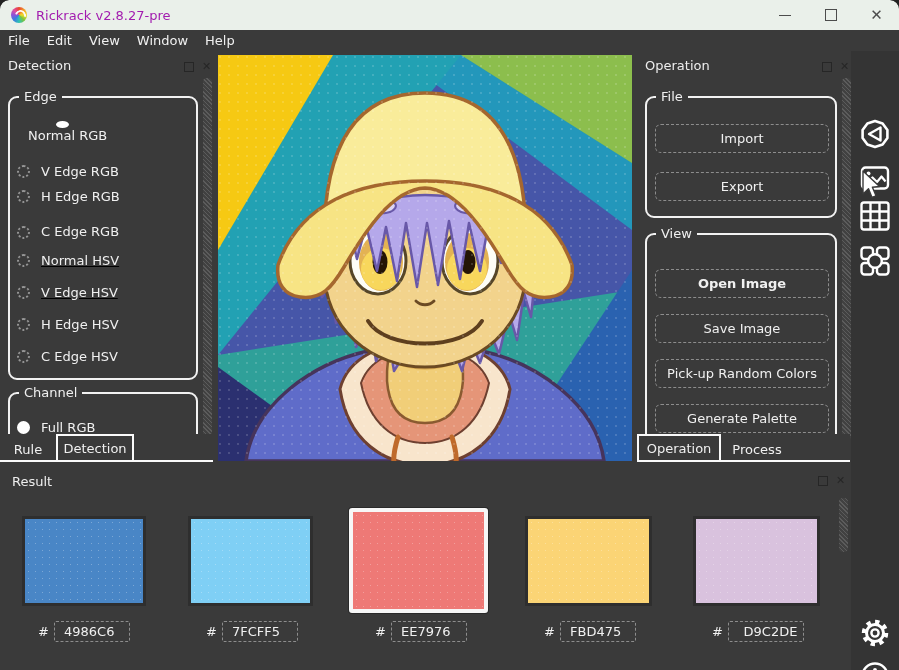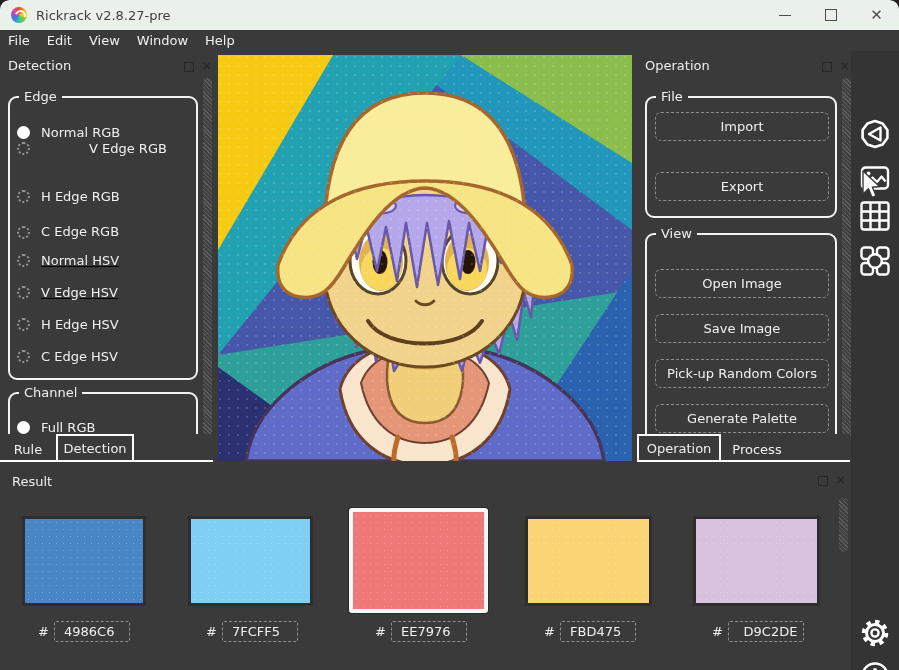--- a/index.html
+++ b/index.html
@@ -7,21 +7,21 @@
        font-family:"DejaVu Sans","Liberation Sans",sans-serif;}
   .window{position:absolute;inset:0;background:#3a3a3a;border-radius:9px 9px 0 0;overflow:hidden;}
 
   
   .titlebar{position:absolute;left:0;top:0;right:0;height:30px;background:#eaf0ea;
             display:flex;align-items:center;border-radius:9px 9px 0 0;}
   .app-icon{width:16px;height:16px;margin-left:11px;border-radius:50%;position:relative;
             background:conic-gradient(#e9452f,#f2a12c,#f2dc2c,#7ec43c,#2cc4b4,#3c7ce0,#8c54d8,#e04ca0,#e9452f);}
   .app-icon:after{content:"";position:absolute;left:4px;top:3px;width:7px;height:7px;border-radius:50%;
                   border:2px solid rgba(255,255,255,.95);border-bottom-color:transparent;border-left-color:transparent;transform:rotate(-30deg);}
-  .title-text{margin-left:9px;font-size:13px;color:#404040;}
+  .title-text{margin-left:9px;font-size:13px;color:#a21caf;}
   .win-controls{margin-left:auto;display:flex;align-items:center;gap:33px;margin-right:16px;}
   .win-btn{width:13px;height:13px;display:flex;align-items:center;justify-content:center;cursor:default;}
   .glyph-min{width:12px;height:0;border-top:1.6px solid #4c4c4c;}
   .glyph-max{width:10px;height:10px;border:1.4px solid #4c4c4c;}
   .glyph-close{color:#4c4c4c;font-size:15px;line-height:13px;}
 
   
   .menubar{position:absolute;left:0;top:30px;right:0;height:21px;background:#3a3a3a;
            display:flex;align-items:center;padding-left:8px;}
   .menu-item{color:#f0f0f0;font-size:13px;margin-right:17px;}
@@ -100,25 +100,25 @@
   </div>
 
   <div class="panel-title" style="left:8px;top:58px;">Detection</div>
   <div class="dock-icons" style="left:184px;top:62px;">
     <div class="dock-float"></div>
     <div class="dock-close">✕</div>
   </div>
 
   <div class="groupbox" style="left:8px;top:96px;width:190px;height:284px;">
     <div class="legend">Edge</div>
-    <div class="radio-row" style="top:23px;">
+    <div class="radio-row" style="top:23px;flex-direction:column;">
         <div class="radio on"></div>
         <div class="radio-label">Normal RGB</div>
       </div>
-    <div class="radio-row" style="top:39px;gap:48px;">
+    <div class="radio-row" style="top:62px;">
         <div class="radio"></div>
         <div class="radio-label">V Edge RGB</div>
       </div>
     <div class="radio-row" style="top:87px;">
         <div class="radio"></div>
         <div class="radio-label">H Edge RGB</div>
       </div>
     <div class="radio-row" style="top:119px;align-items:flex-end;">
         <div class="radio"></div>
         <div class="radio-label">C Edge RGB</div>
@@ -214,27 +214,27 @@
   </div>
 
   <div class="panel-title" style="left:645px;top:58px;">Operation</div>
   <div class="dock-icons" style="left:822px;top:62px;">
     <div class="dock-float"></div>
     <div class="dock-close">✕</div>
   </div>
 
   <div class="groupbox" style="left:645px;top:96px;width:192px;height:122px;">
     <div class="legend">File</div>
-    <div class="btn" style="top:14px;">Import</div>
+    <div class="btn" style="top:26px;">Import</div>
     <div class="btn" style="top:74px;">Export</div>
   </div>
 
   <div class="groupbox" style="left:645px;top:233px;width:192px;height:210px;">
     <div class="legend">View</div>
-    <div class="btn" style="top:34px;">Open Image</div>
+    <div class="btn" style="top:34px;font-weight:bold;">Open Image</div>
     <div class="btn" style="top:79px;">Save Image</div>
     <div class="btn" style="top:124px;">Pick-up Random Colors</div>
     <div class="btn" style="top:169px;">Generate Palette</div>
   </div>
 
   <div class="scrollbar" style="left:842px;top:78px;height:362px;"></div>
 
   <div class="tabbar" style="left:637px;top:434px;width:213px;">
     <div class="underline"></div>
     <div class="tab selected" style="width:84px;">Operation</div>

